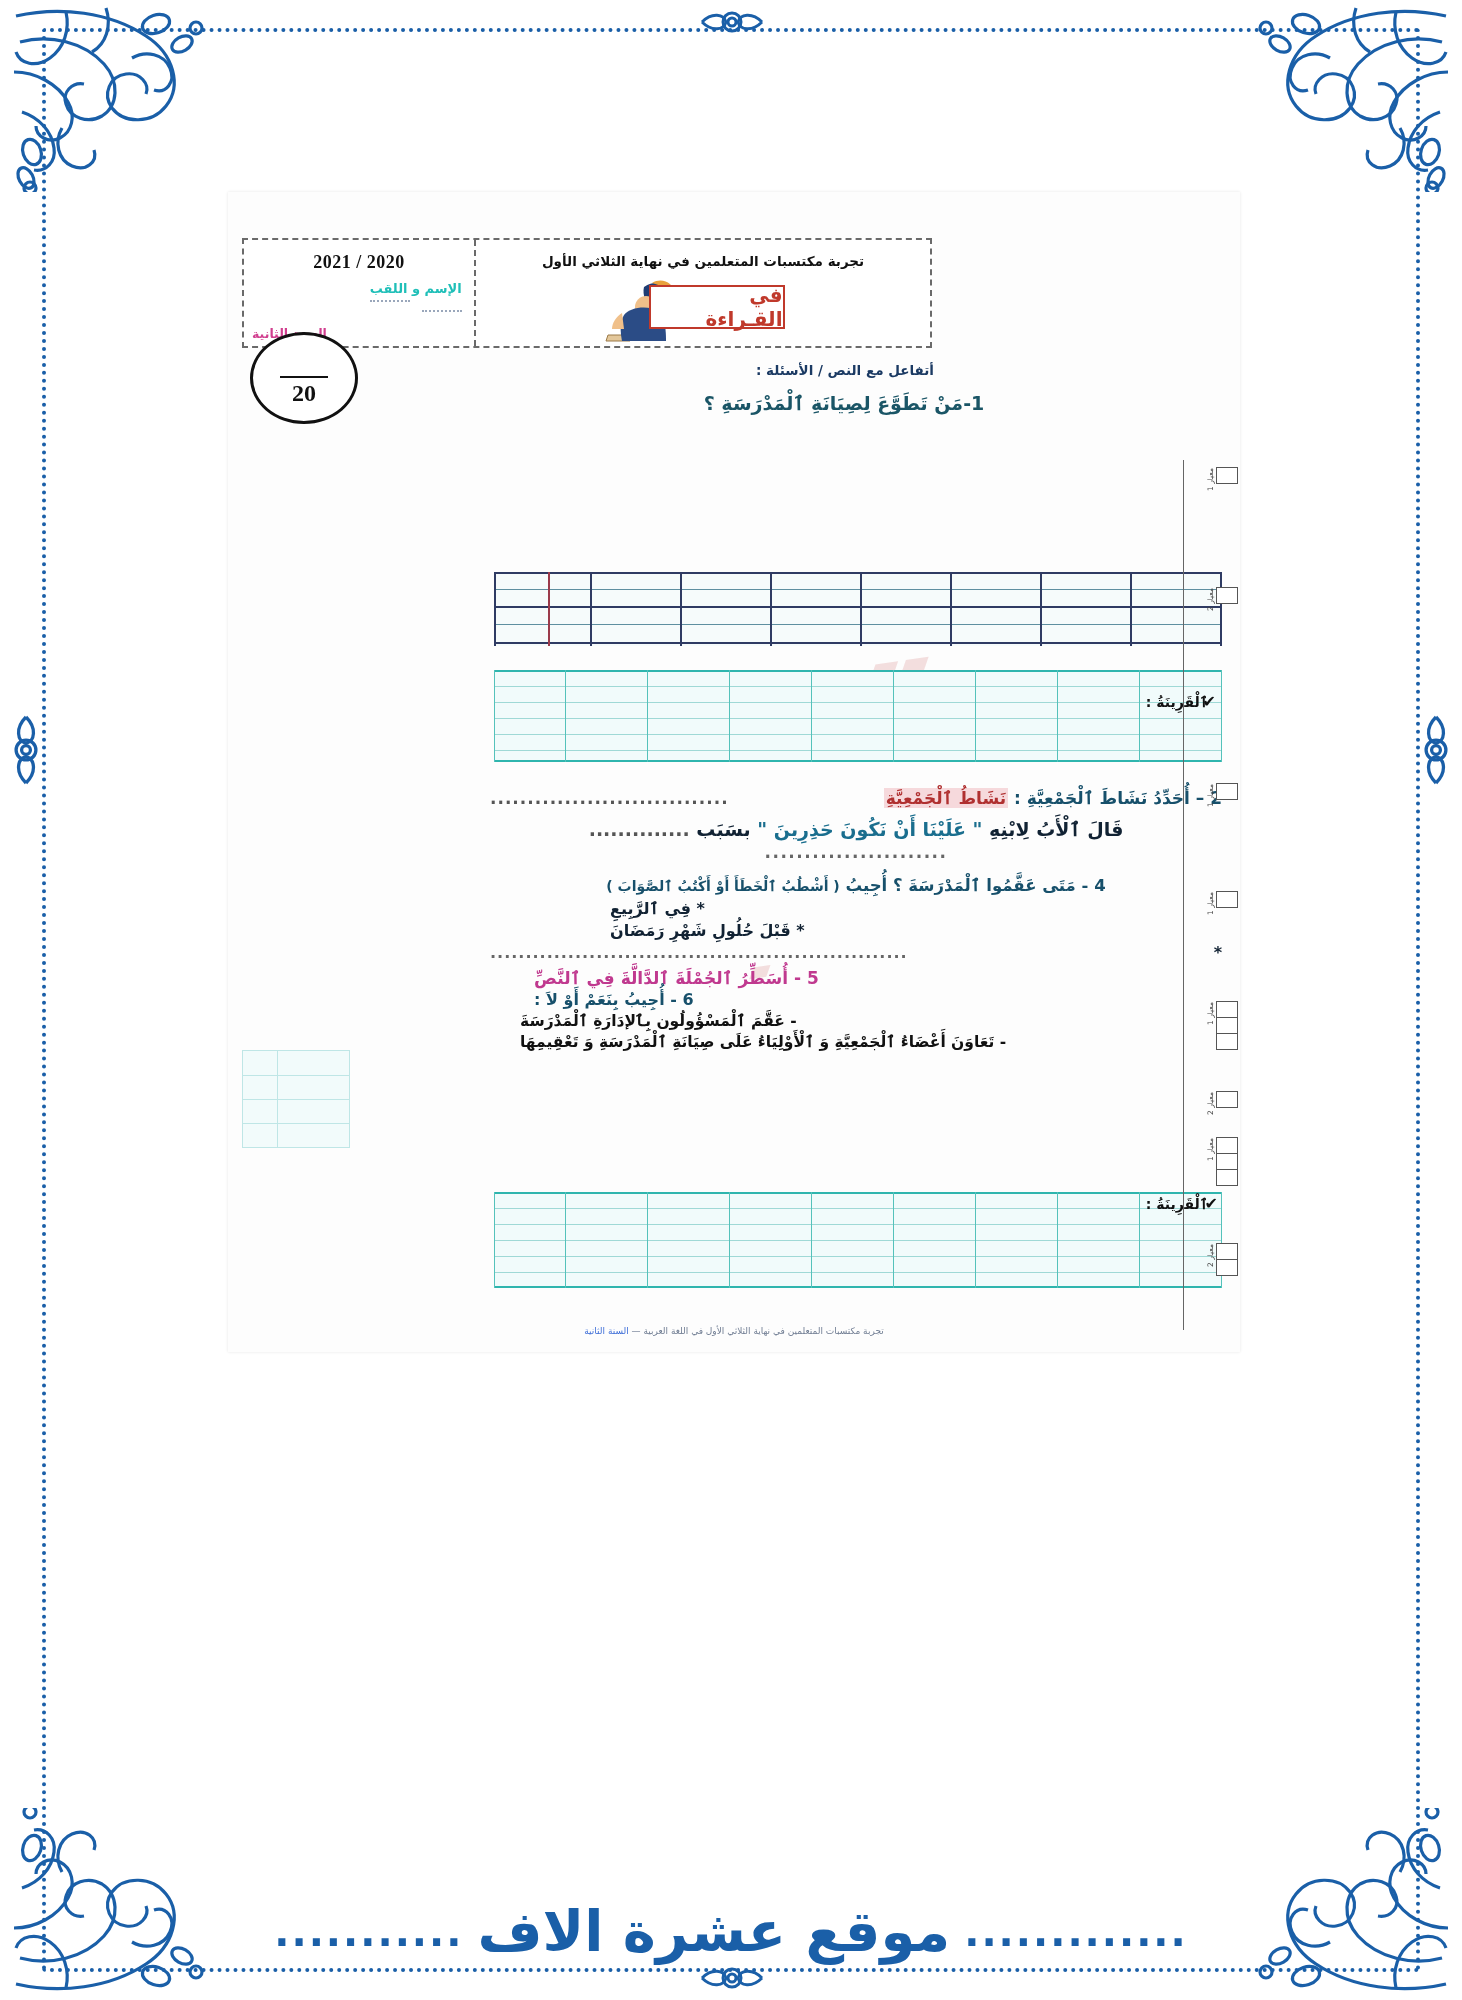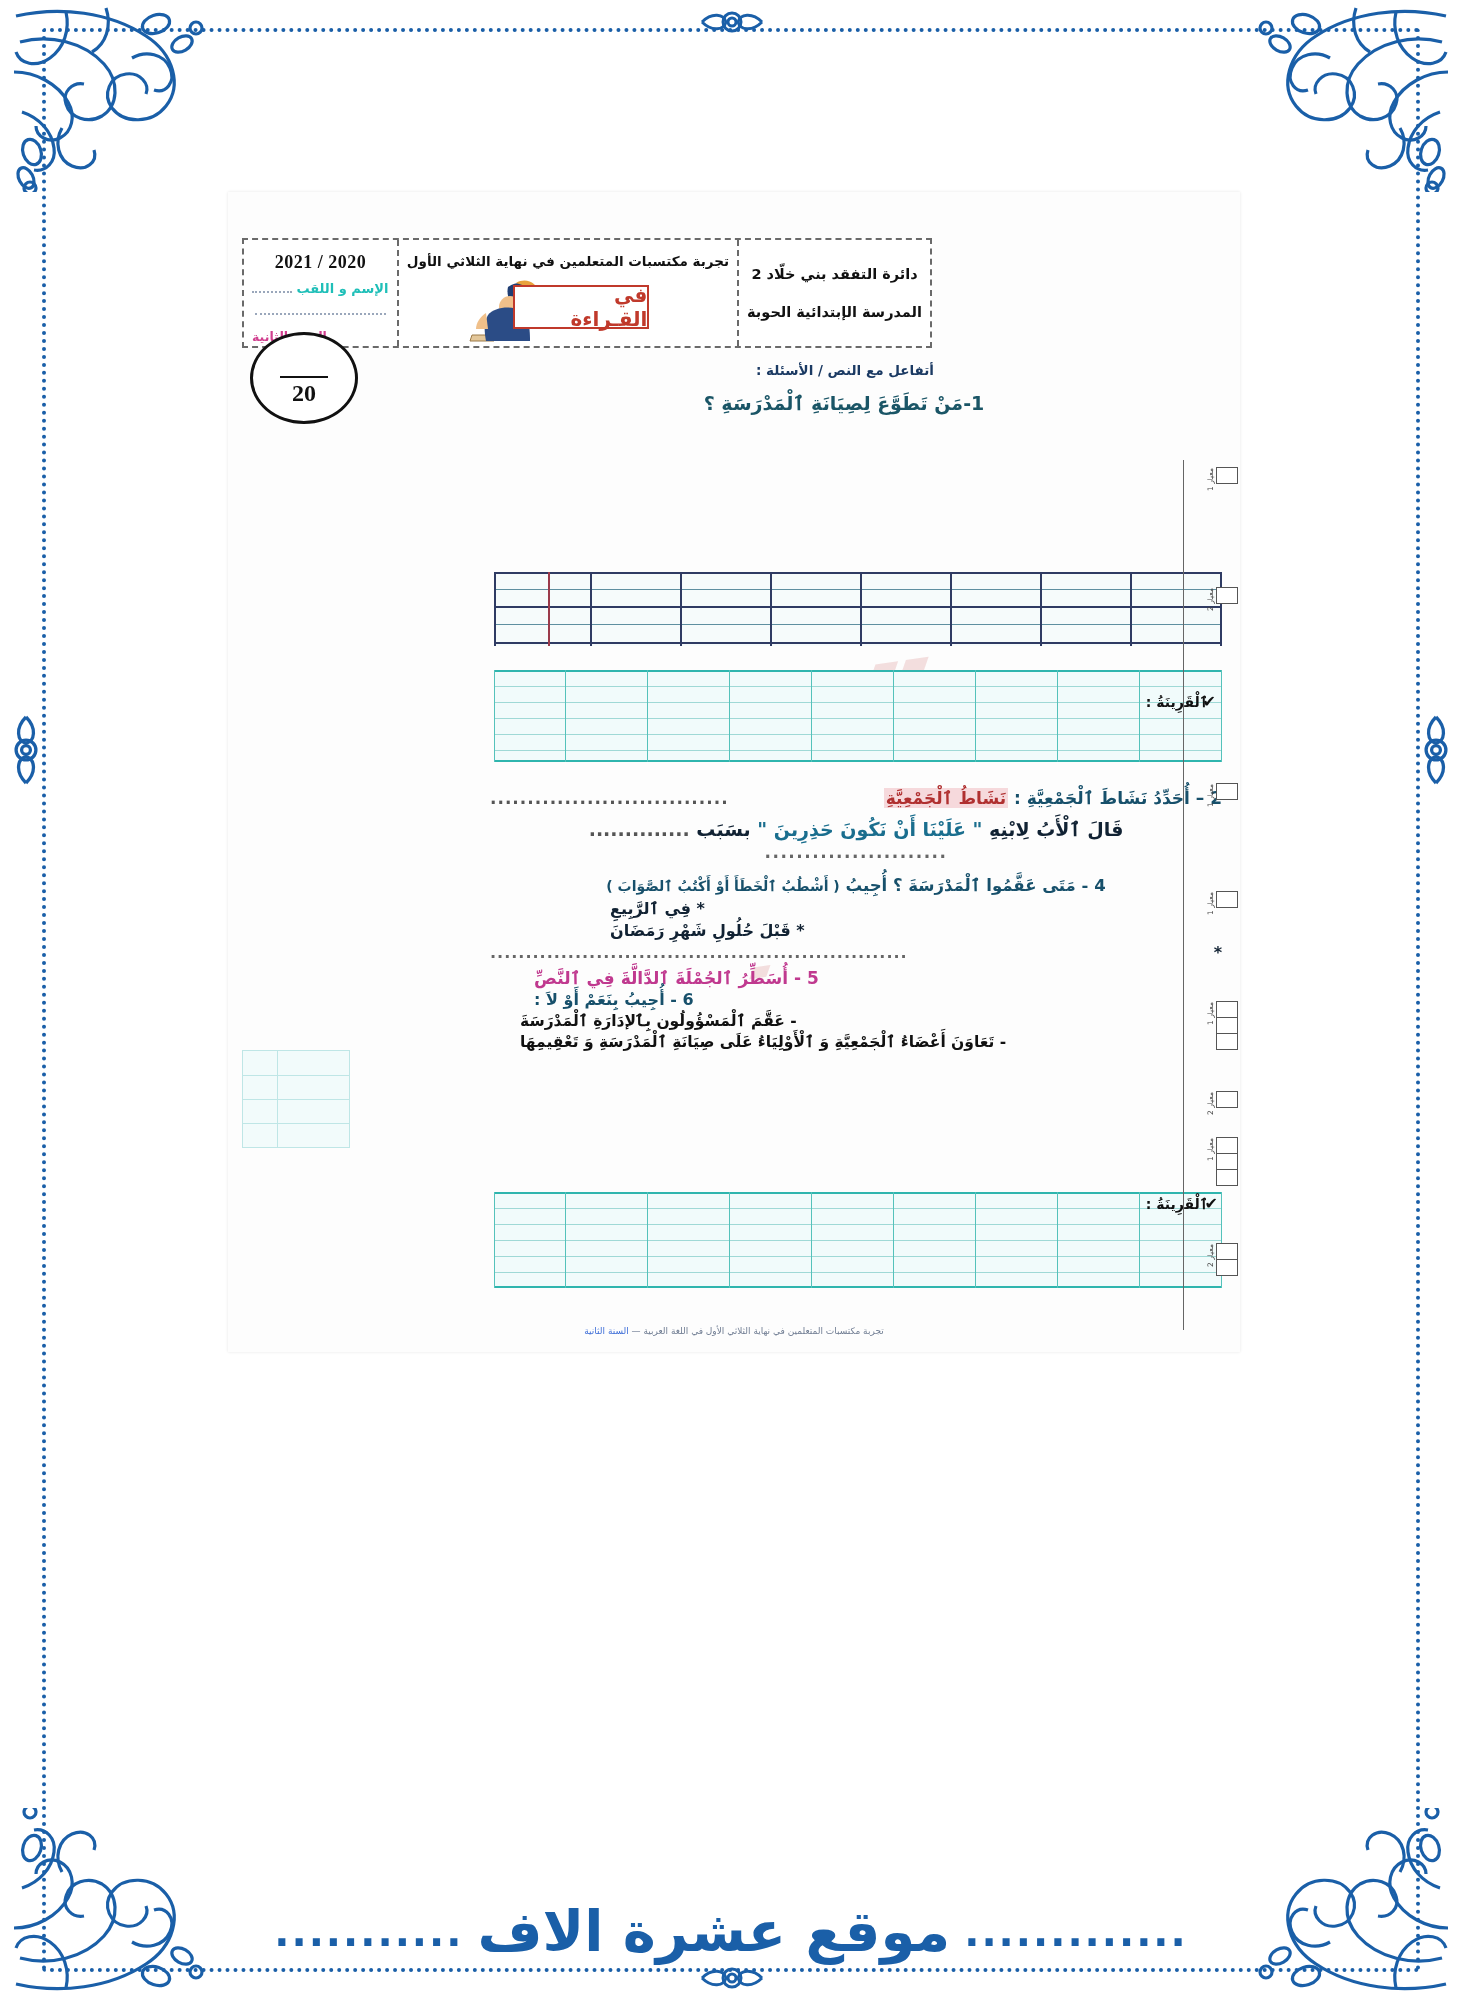--- a/index.html
+++ b/index.html
@@ -73,20 +73,21 @@
   }
   .year{
     font-family:"Liberation Serif",serif;
     font-weight:bold; font-size:18px; color:#111;
     margin-top:8px; letter-spacing:.5px;
   }
   .nameline{
     display:flex; align-items:baseline; gap:4px;
     direction:rtl; margin-top:8px; width:96%;
     justify-content:center;
+    flex-direction:column;
   }
   .nameline .lbl{ color:#1fbfb8; font-weight:bold; font-size:13px; white-space:nowrap; }
   .nameline .dots{
     flex:1; border-bottom:2px dotted #9aa7bb; height:11px; min-width:40px;
   }
   .classline{
     color:#d13f8f; font-weight:bold; font-size:12.5px;
     align-self:flex-end; margin-top:14px; margin-right:6px;
   }
 
@@ -318,24 +319,20 @@
       <path d="M20,470 C10,480 12,492 20,494 C28,492 30,480 20,470"></path>
       <path d="M20,530 C10,520 12,508 20,506 C28,508 30,520 20,530"></path>
     </g>
   </svg>
 </div>
 
 <div class="sheet">
 
   <div class="header-table">
 
-    <div class="hdr-cell hdr-right">
-      <div class="hdr-ar">دائرة التفقد بني خلّاد 2</div>
-      <div class="hdr-ar">المدرسة الإبتدائية الحوبة</div>
-    </div>
 
     <div class="hdr-cell hdr-mid">
       <div class="hdr-title">تجربة  مكتسبات المتعلمين في نهاية الثلاثي الأول</div>
       <div class="badge-pic">
         <svg class="pupil" viewBox="0 0 76 66">
           <path d="M8,58 L30,58 L30,64 L6,64 Z" fill="#e3c79a" stroke="#9c7a48" stroke-width="1"></path>
           <path d="M44,10 C56,2 70,6 72,18 C74,30 62,36 54,32 C46,28 42,18 44,10 Z" fill="#1f3d73"></path>
           <path d="M52,6 C62,0 74,6 74,16 C66,10 58,8 52,6 Z" fill="#e8a23c"></path>
           <circle cx="46" cy="30" r="11" fill="#f0c08a"></circle>
           <path d="M24,38 C30,30 48,28 58,34 C66,39 66,58 66,64 L22,64 C20,54 20,44 24,38 Z" fill="#2b4c86"></path>

